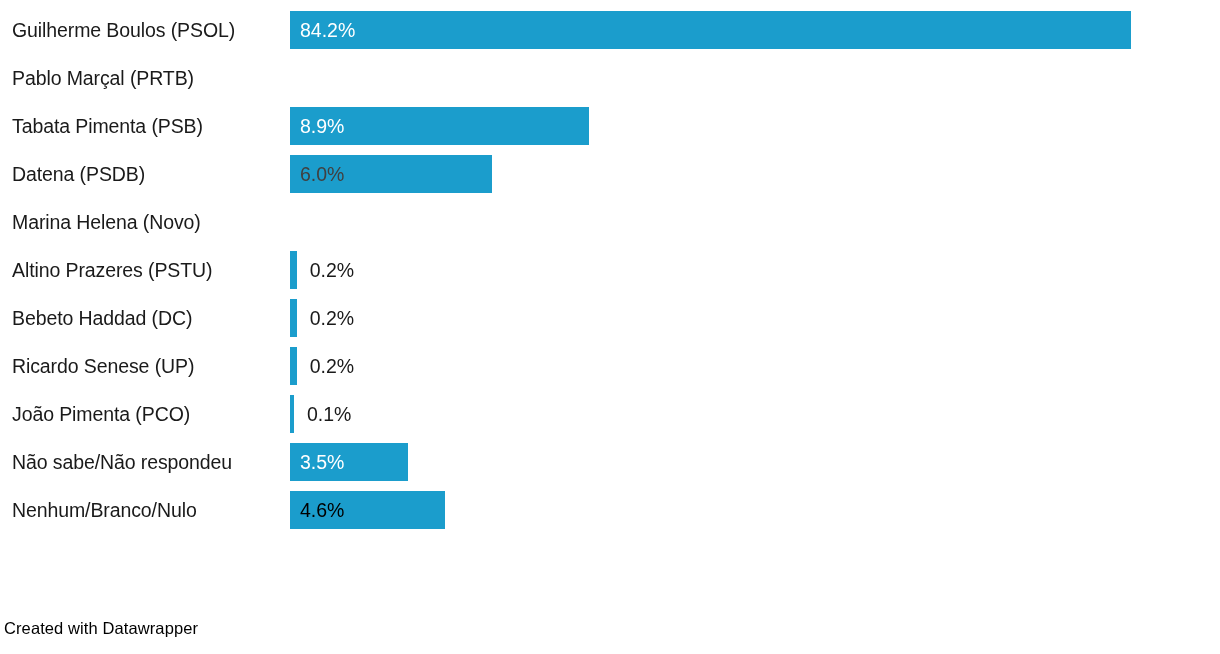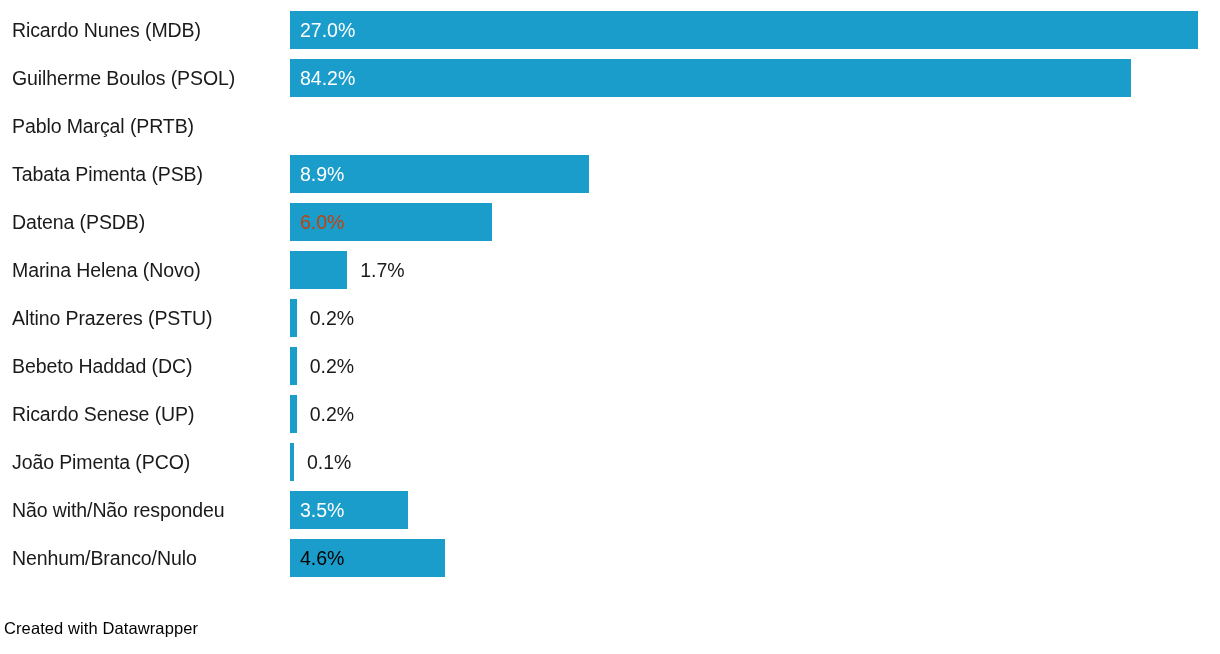--- a/index.html
+++ b/index.html
@@ -99,29 +99,20 @@
     letter-spacing: 0.1px;
   }
 </style>
 </head>
 <body>
 
 <div class="chart-root">
 
   <div class="chart-rows">
       <div class="bar-row">
-        <div class="row-label">Ricardo Nunes (MDB)</div>
-        <div class="bar-area">
-          <div class="bar-track">
-            <div class="bar-fill" style="width: 908px; background: rgb(27, 157, 204);"></div>
-          </div>
-          <div class="bar-value inside" style="left: 10px; color: rgb(255, 255, 255); top: 5px;">27.0%</div>
-        </div>
-      </div>
-      <div class="bar-row">
         <div class="row-label">Guilherme Boulos (PSOL)</div>
         <div class="bar-area">
           <div class="bar-track">
             <div class="bar-fill" style="width: 840.741px; background: rgb(27, 157, 204);"></div>
           </div>
           <div class="bar-value inside" style="left: 10px; color: rgb(255, 255, 255); top: 5px;">84.2%</div>
         </div>
       </div>
       <div class="bar-row">
         <div class="row-label">Pablo Marçal (PRTB)</div>
@@ -134,31 +125,25 @@
           </div>
           <div class="bar-value inside" style="left: 10px; color: rgb(255, 255, 255); top: 5px;">8.9%</div>
         </div>
       </div>
       <div class="bar-row">
         <div class="row-label">Datena (PSDB)</div>
         <div class="bar-area">
           <div class="bar-track">
             <div class="bar-fill" style="width: 201.778px; background: rgb(27, 157, 204);"></div>
           </div>
-          <div class="bar-value inside" style="left: 10px; color: #c2410c; top: 5px; text-align: right;">6.0%</div>
+          <div class="bar-value inside" style="left: 10px; color: #404040; top: 5px; text-align: right;">6.0%</div>
         </div>
       </div>
       <div class="bar-row">
         <div class="row-label">Marina Helena (Novo)</div>
-        <div class="bar-area">
-          <div class="bar-track">
-            <div class="bar-fill" style="width: 57.1704px; background: rgb(27, 157, 204);"></div>
-          </div>
-          <div class="bar-value outside" style="left: 70.1704px; color: rgb(26, 26, 26); top: 5px;">1.7%</div>
-        </div>
       </div>
       <div class="bar-row">
         <div class="row-label">Altino Prazeres (PSTU)</div>
         <div class="bar-area">
           <div class="bar-track">
             <div class="bar-fill" style="width: 6.72593px; background: rgb(27, 157, 204);"></div>
           </div>
           <div class="bar-value outside" style="left: 19.7259px; color: rgb(26, 26, 26); top: 5px;">0.2%</div>
         </div>
       </div>
@@ -183,21 +168,21 @@
       <div class="bar-row">
         <div class="row-label">João Pimenta (PCO)</div>
         <div class="bar-area">
           <div class="bar-track">
             <div class="bar-fill" style="width: 4px; background: rgb(27, 157, 204);"></div>
           </div>
           <div class="bar-value outside" style="left: 17px; color: rgb(26, 26, 26); top: 5px;">0.1%</div>
         </div>
       </div>
       <div class="bar-row">
-        <div class="row-label">Não with/Não respondeu</div>
+        <div class="row-label">Não sabe/Não respondeu</div>
         <div class="bar-area">
           <div class="bar-track">
             <div class="bar-fill" style="width: 117.704px; background: rgb(27, 157, 204);"></div>
           </div>
           <div class="bar-value inside" style="left: 10px; color: rgb(255, 255, 255); top: 5px; text-align: center;">3.5%</div>
         </div>
       </div>
       <div class="bar-row">
         <div class="row-label">Nenhum/Branco/Nulo</div>
         <div class="bar-area">

